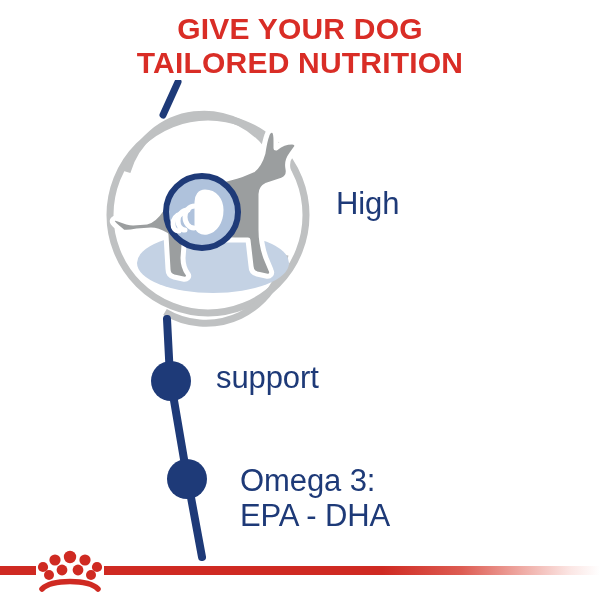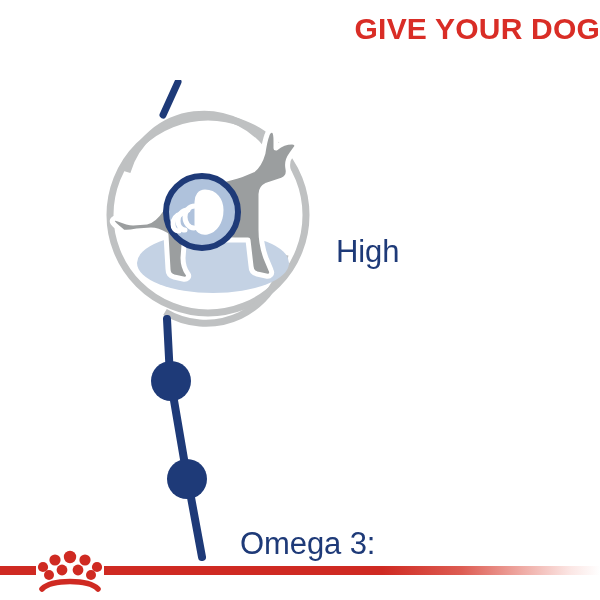--- a/index.html
+++ b/index.html
@@ -18,21 +18,21 @@
     background: #ffffff;
     overflow: hidden;
   }
 
   
   .headline {
     position: absolute;
     top: 12px;
     left: 0;
     width: 600px;
-    text-align: right;
+    text-align: center;
     color: #D92D26;
     font-family: "Liberation Sans", sans-serif;
     font-weight: bold;
     font-size: 30px;
     line-height: 1.12;
     letter-spacing: 0.2px;
     -webkit-font-smoothing: antialiased;
   }
   .headline .hl-line {
     display: block;
@@ -62,25 +62,25 @@
   
   .benefit {
     position: absolute;
     color: #1E3A78;
     font-family: "Liberation Sans", sans-serif;
     font-weight: normal;
     font-size: 31px;
     line-height: 1.14;
     letter-spacing: -0.1px;
   }
-  .benefit span { display: block; white-space: nowrap; margin-top: 48px; }
+  .benefit span { display: block; white-space: nowrap; }
 
   .benefit-digestibility { left: 336px; top: 186px; }
   .benefit-bone         { left: 216px; top: 360px; }
-  .benefit-omega        { left: 240px; top: 478px; }
+  .benefit-omega        { left: 240px; top: 463px; }
 
   
   .brandbar {
     position: absolute;
     left: 0;
     bottom: 0;
     width: 600px;
     height: 60px;
   }
   .bar-left {
@@ -114,20 +114,21 @@
   }
   .crown svg { display: block; }
 </style>
 </head>
 <body>
 
 <div class="canvas">
 
   <div class="headline">
     <span class="hl-line">GIVE YOUR DOG</span>
+    <span class="hl-line">TAILORED NUTRITION</span>
   </div>
 
   <div class="illustration">
     <svg width="250" height="260" viewBox="0 0 250 260" xmlns="http://www.w3.org/2000/svg">
 
       <line x1="83" y1="2" x2="68" y2="35" stroke="#1E3A78" stroke-width="7" stroke-linecap="round"></line>
 
       <circle cx="113" cy="135" r="98" fill="none" stroke="#BFC1C2" stroke-width="7"></circle>
 
       <path d="M 32 92 A 80 80 0 0 1 178 74" fill="none" stroke="#BFC1C2" stroke-width="7" stroke-linecap="butt"></path>
@@ -202,24 +203,26 @@
       <circle cx="31" cy="66" r="20" fill="#1E3A78"></circle>
       <circle cx="47" cy="164" r="20" fill="#1E3A78"></circle>
     </svg>
   </div>
 
   <div class="benefit benefit-digestibility">
     <span>High</span>
   </div>
 
   <div class="benefit benefit-bone">
+    <span>support</span>
   </div>
 
   <div class="benefit benefit-omega">
     <span>Omega 3:</span>
+    <span>EPA - DHA</span>
   </div>
 
   <div class="brandbar">
     <div class="bar-left"></div>
     <div class="bar-right"></div>
     <div class="crown">
       <svg width="68" height="46" viewBox="0 0 68 46" xmlns="http://www.w3.org/2000/svg">
         <g fill="#CF2A22">
 
           <circle cx="34" cy="9" r="6.2"></circle>

